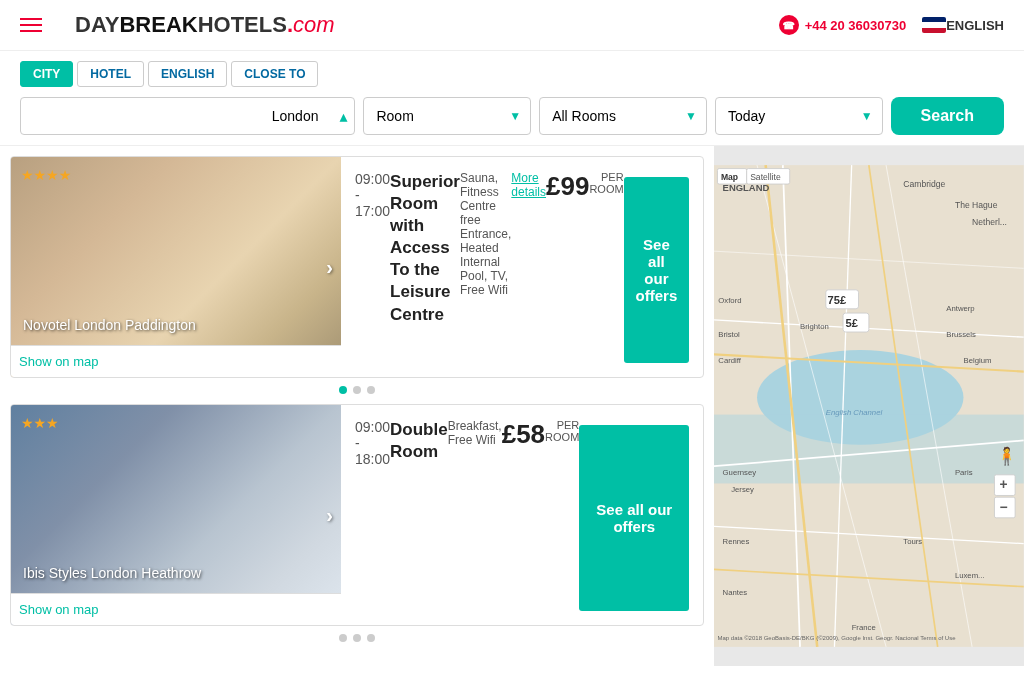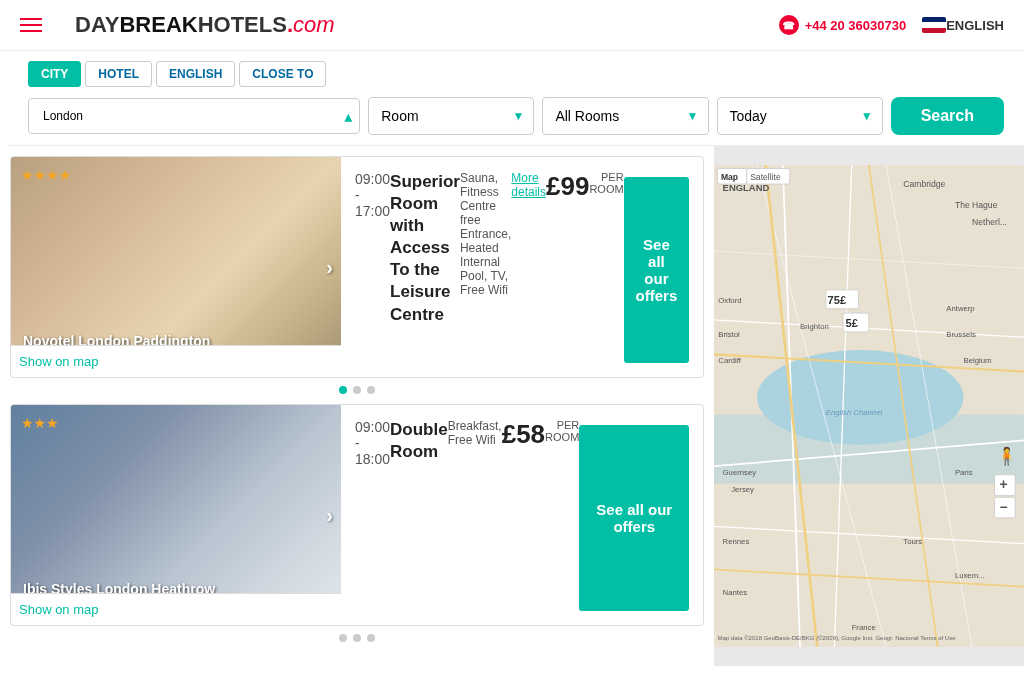--- a/index.html
+++ b/index.html
@@ -15,42 +15,42 @@
     .logo-break { color: #111; font-weight: 900; }
     .logo-dot { color: #e03; }
     .logo-com { color: #e03; font-style: italic; font-weight: normal; }
     .header-right { display: flex; align-items: center; gap: 16px; }
     .phone-box { display: flex; align-items: center; gap: 6px; color: #e03; font-weight: bold; font-size: 13px; }
     .phone-icon { width: 20px; height: 20px; background: #e03; border-radius: 50%; display: flex; align-items: center; justify-content: center; color: white; font-size: 10px; }
     .lang-box { display: flex; align-items: center; font-weight: bold; font-size: 13px; cursor: pointer; }
     .flag { width: 24px; height: 16px; background: linear-gradient(180deg, #012169 33%, #fff 33%, #fff 67%, #c8102e 67%); position: relative; border-radius: 2px; overflow: hidden; }
 
     
-    .search-bar-section { padding: 10px 20px; background: #fff; border-bottom: 1px solid #eee; margin-left: 8px; }
+    .search-bar-section { padding: 10px 20px; background: #fff; border-bottom: 1px solid #eee; }
     .tab-row { display: flex; gap: 4px; margin-bottom: 10px; }
     .tab-btn { padding: 5px 12px; border: 1px solid #ccc; border-radius: 3px; background: #fff; font-size: 12px; cursor: pointer; font-weight: 600; color: #0369a1; }
     .tab-btn.active { background: #00bfa5; color: #fff; border-color: #00bfa5; }
     .search-row { display: flex; align-items: center; gap: 8px; }
     .search-input-wrap { flex: 2; position: relative; }
-    .search-input { width: 100%; padding: 10px 36px 10px 14px; border: 1px solid #ccc; border-radius: 4px; font-size: 12px; outline: none; }
+    .search-input { width: 100%; padding: 10px 36px 10px 14px; border: 1px solid #ccc; border-radius: 4px; font-size: 14px; outline: none; text-align: right; }
     .locate-btn { position: absolute; right: 8px; top: 50%; transform: translateY(-50%); color: #00bfa5; font-size: 16px; cursor: pointer; }
     .select-wrap { flex: 1; position: relative; }
     .select-wrap select { width: 100%; padding: 10px 30px 10px 12px; border: 1px solid #ccc; border-radius: 4px; font-size: 14px; appearance: none; background: #fff; cursor: pointer; outline: none; }
     .select-arrow { position: absolute; right: 10px; top: 50%; transform: translateY(-50%); color: #00bfa5; pointer-events: none; font-size: 12px; }
     .search-btn { background: #00bfa5; color: #fff; border: none; padding: 10px 30px; border-radius: 8px; font-size: 16px; font-weight: bold; cursor: pointer; }
 
     
     .main-content { display: flex; }
     .listings { flex: 0 0 660px; padding: 10px 10px 10px 10px; display: flex; flex-direction: column; gap: 10px; }
     .map-panel { flex: 1; background: #e8e8e8; position: relative; overflow: hidden; min-height: 520px; }
 
     
     .hotel-card { display: flex; border: 1px solid #ddd; border-radius: 4px; overflow: hidden; background: #fff; position: relative; }
     .card-image-wrap { width: 330px; flex-shrink: 0; position: relative; overflow: hidden; background: #ccc; }
-    .hotel-name-overlay { position: absolute; bottom: 28px; left: 12px; color: #fff; font-size: 14px; font-weight: bold; text-shadow: 1px 1px 3px rgba(0,0,0,0.7); }
+    .hotel-name-overlay { position: absolute; bottom: 44px; left: 12px; color: #fff; font-size: 14px; font-weight: normal; text-shadow: 1px 1px 3px rgba(0,0,0,0.7); }
     .hotel-address-overlay { position: absolute; bottom: 10px; right: 10px; color: #fff; font-size: 15px; text-shadow: 1px 1px 2px rgba(0,0,0,0.7); font-weight: bold; }
     .stars { position: absolute; top: 10px; left: 10px; color: #f5a623; font-size: 14px; }
     .nav-arrow { position: absolute; right: 8px; top: 50%; transform: translateY(-50%); color: #fff; font-size: 20px; font-weight: bold; cursor: pointer; text-shadow: 1px 1px 3px rgba(0,0,0,0.5); }
     .dots-row { position: absolute; bottom: 4px; left: 50%; transform: translateX(-50%); display: flex; gap: 4px; }
     .dot { width: 6px; height: 6px; border-radius: 50%; background: rgba(255,255,255,0.6); }
     .dot.active { background: #fff; }
     .show-on-map { position: absolute; bottom: 0; left: 0; right: 0; text-align: left; padding: 8px; border-top: 1px solid #ddd; background: #fff; color: #00bfa5; font-size: 13px; cursor: pointer; }
 
     
     .card-right { flex: 1; padding: 14px 14px 14px 14px; display: flex; flex-direction: row; position: relative; }

